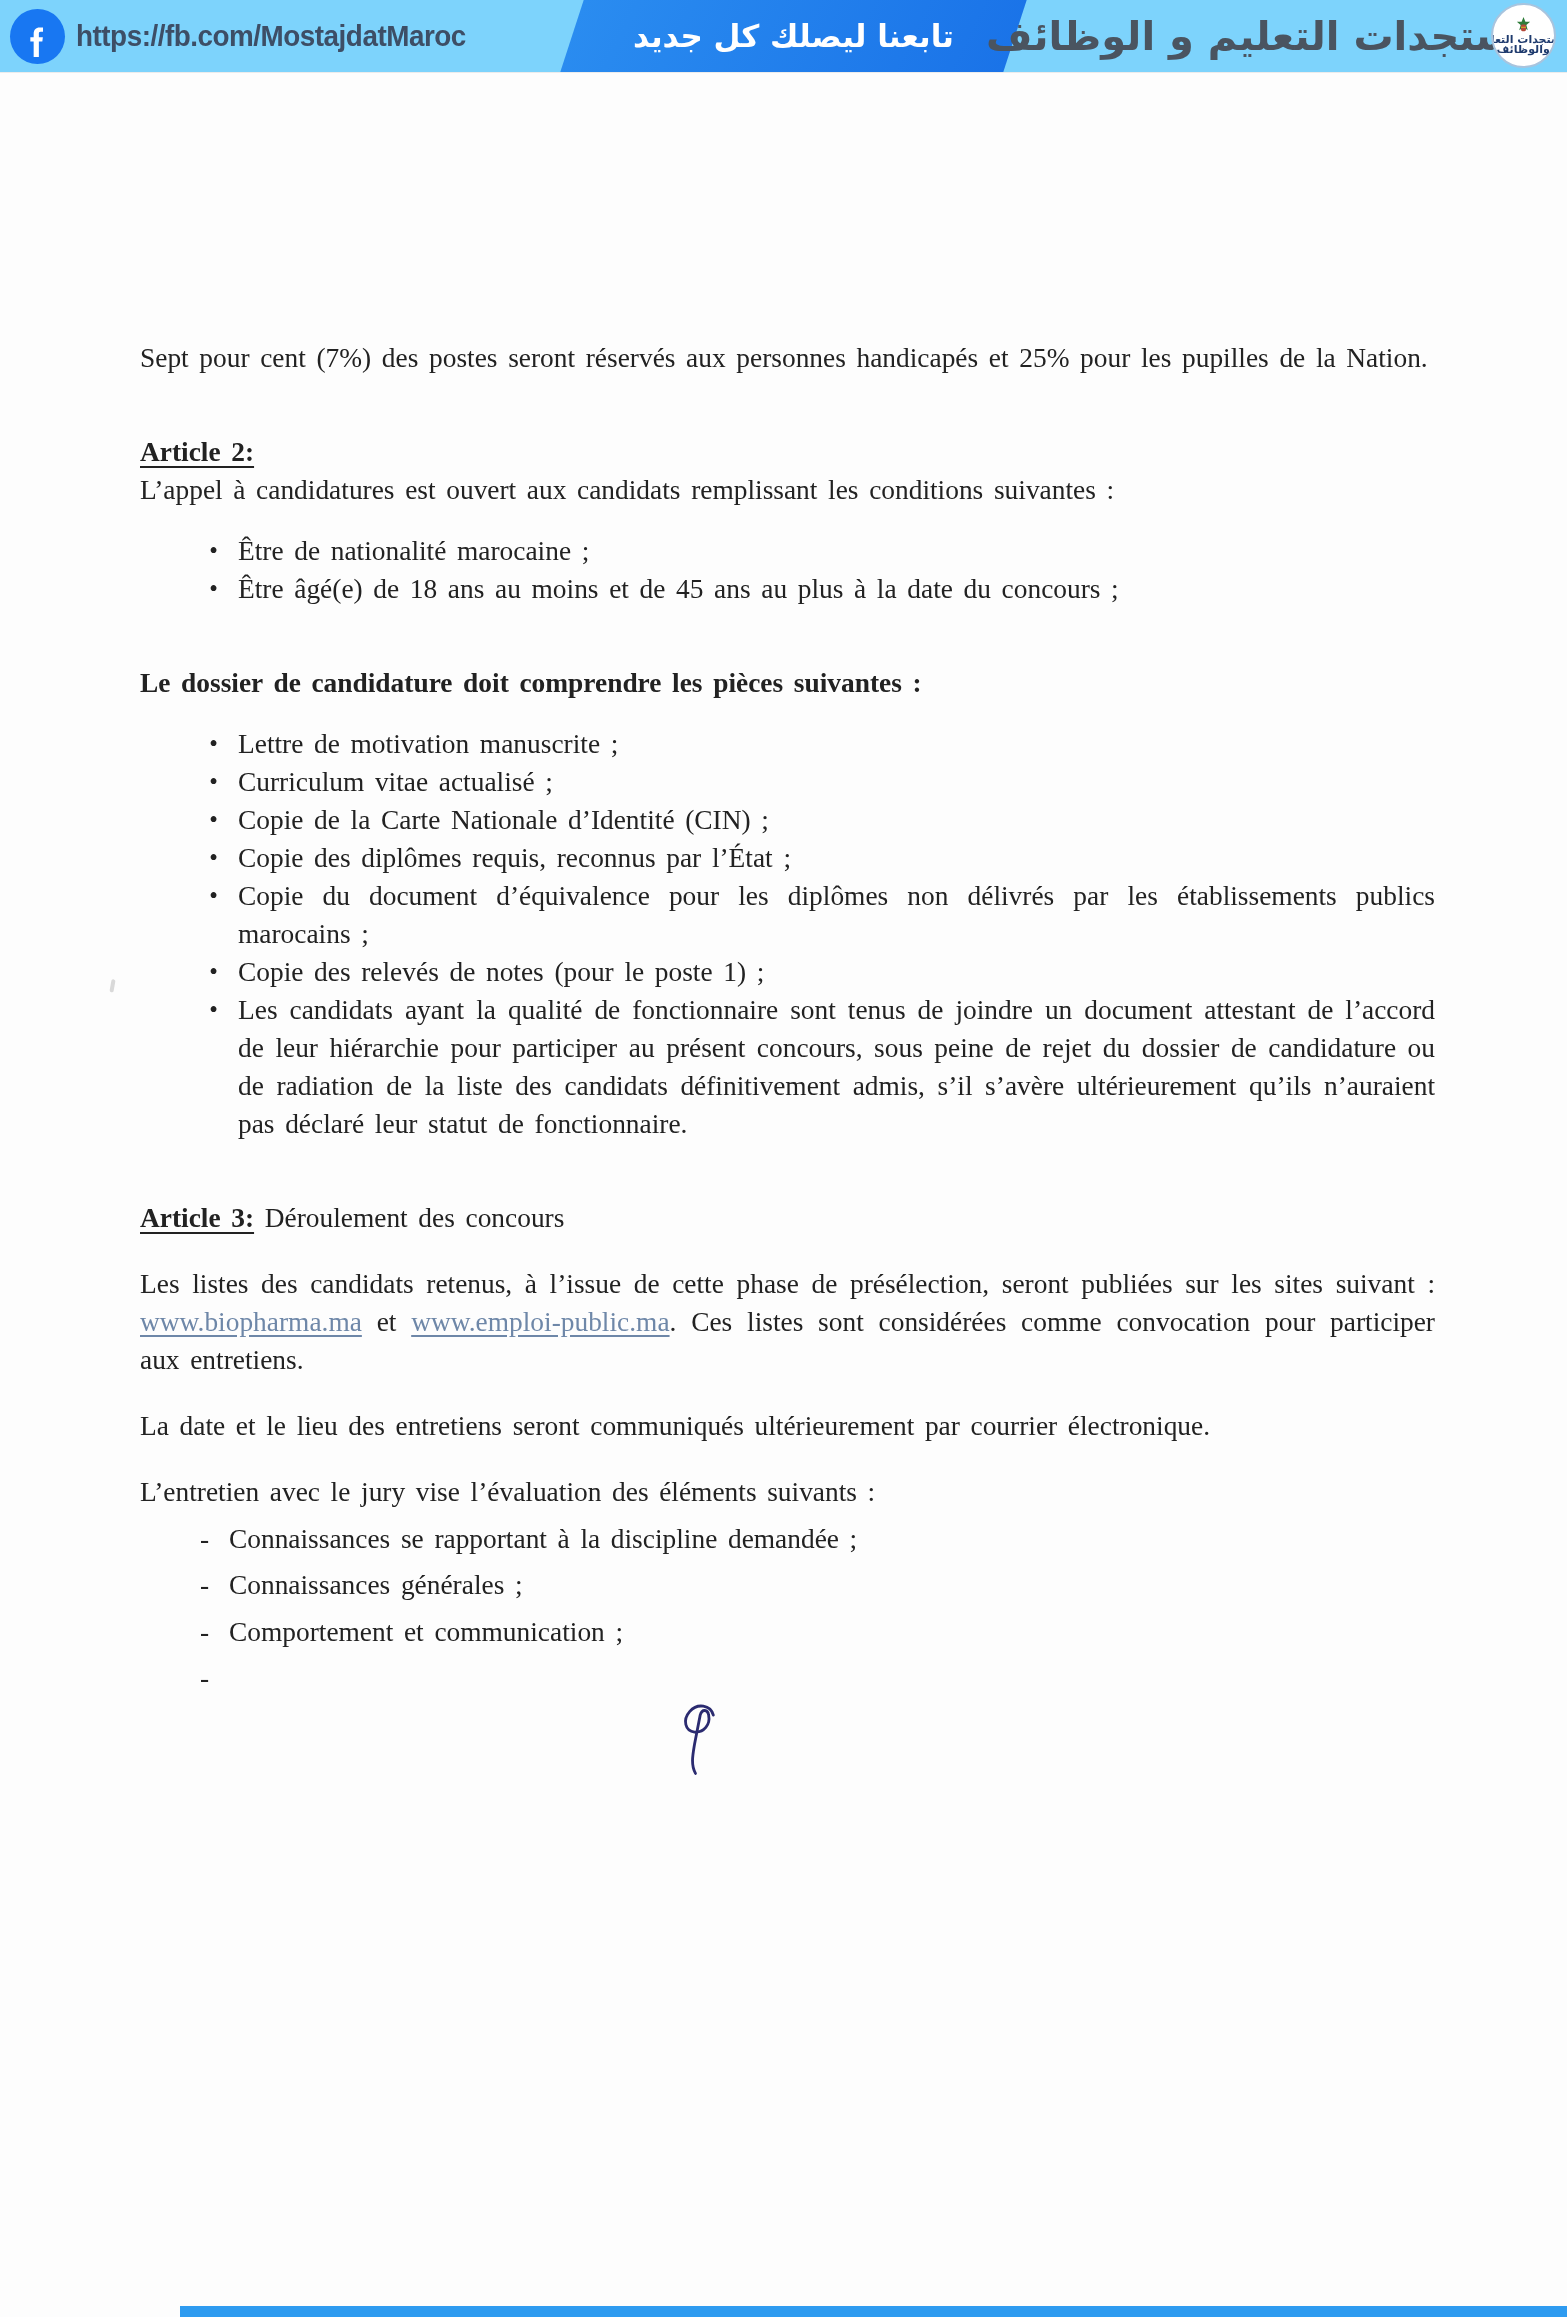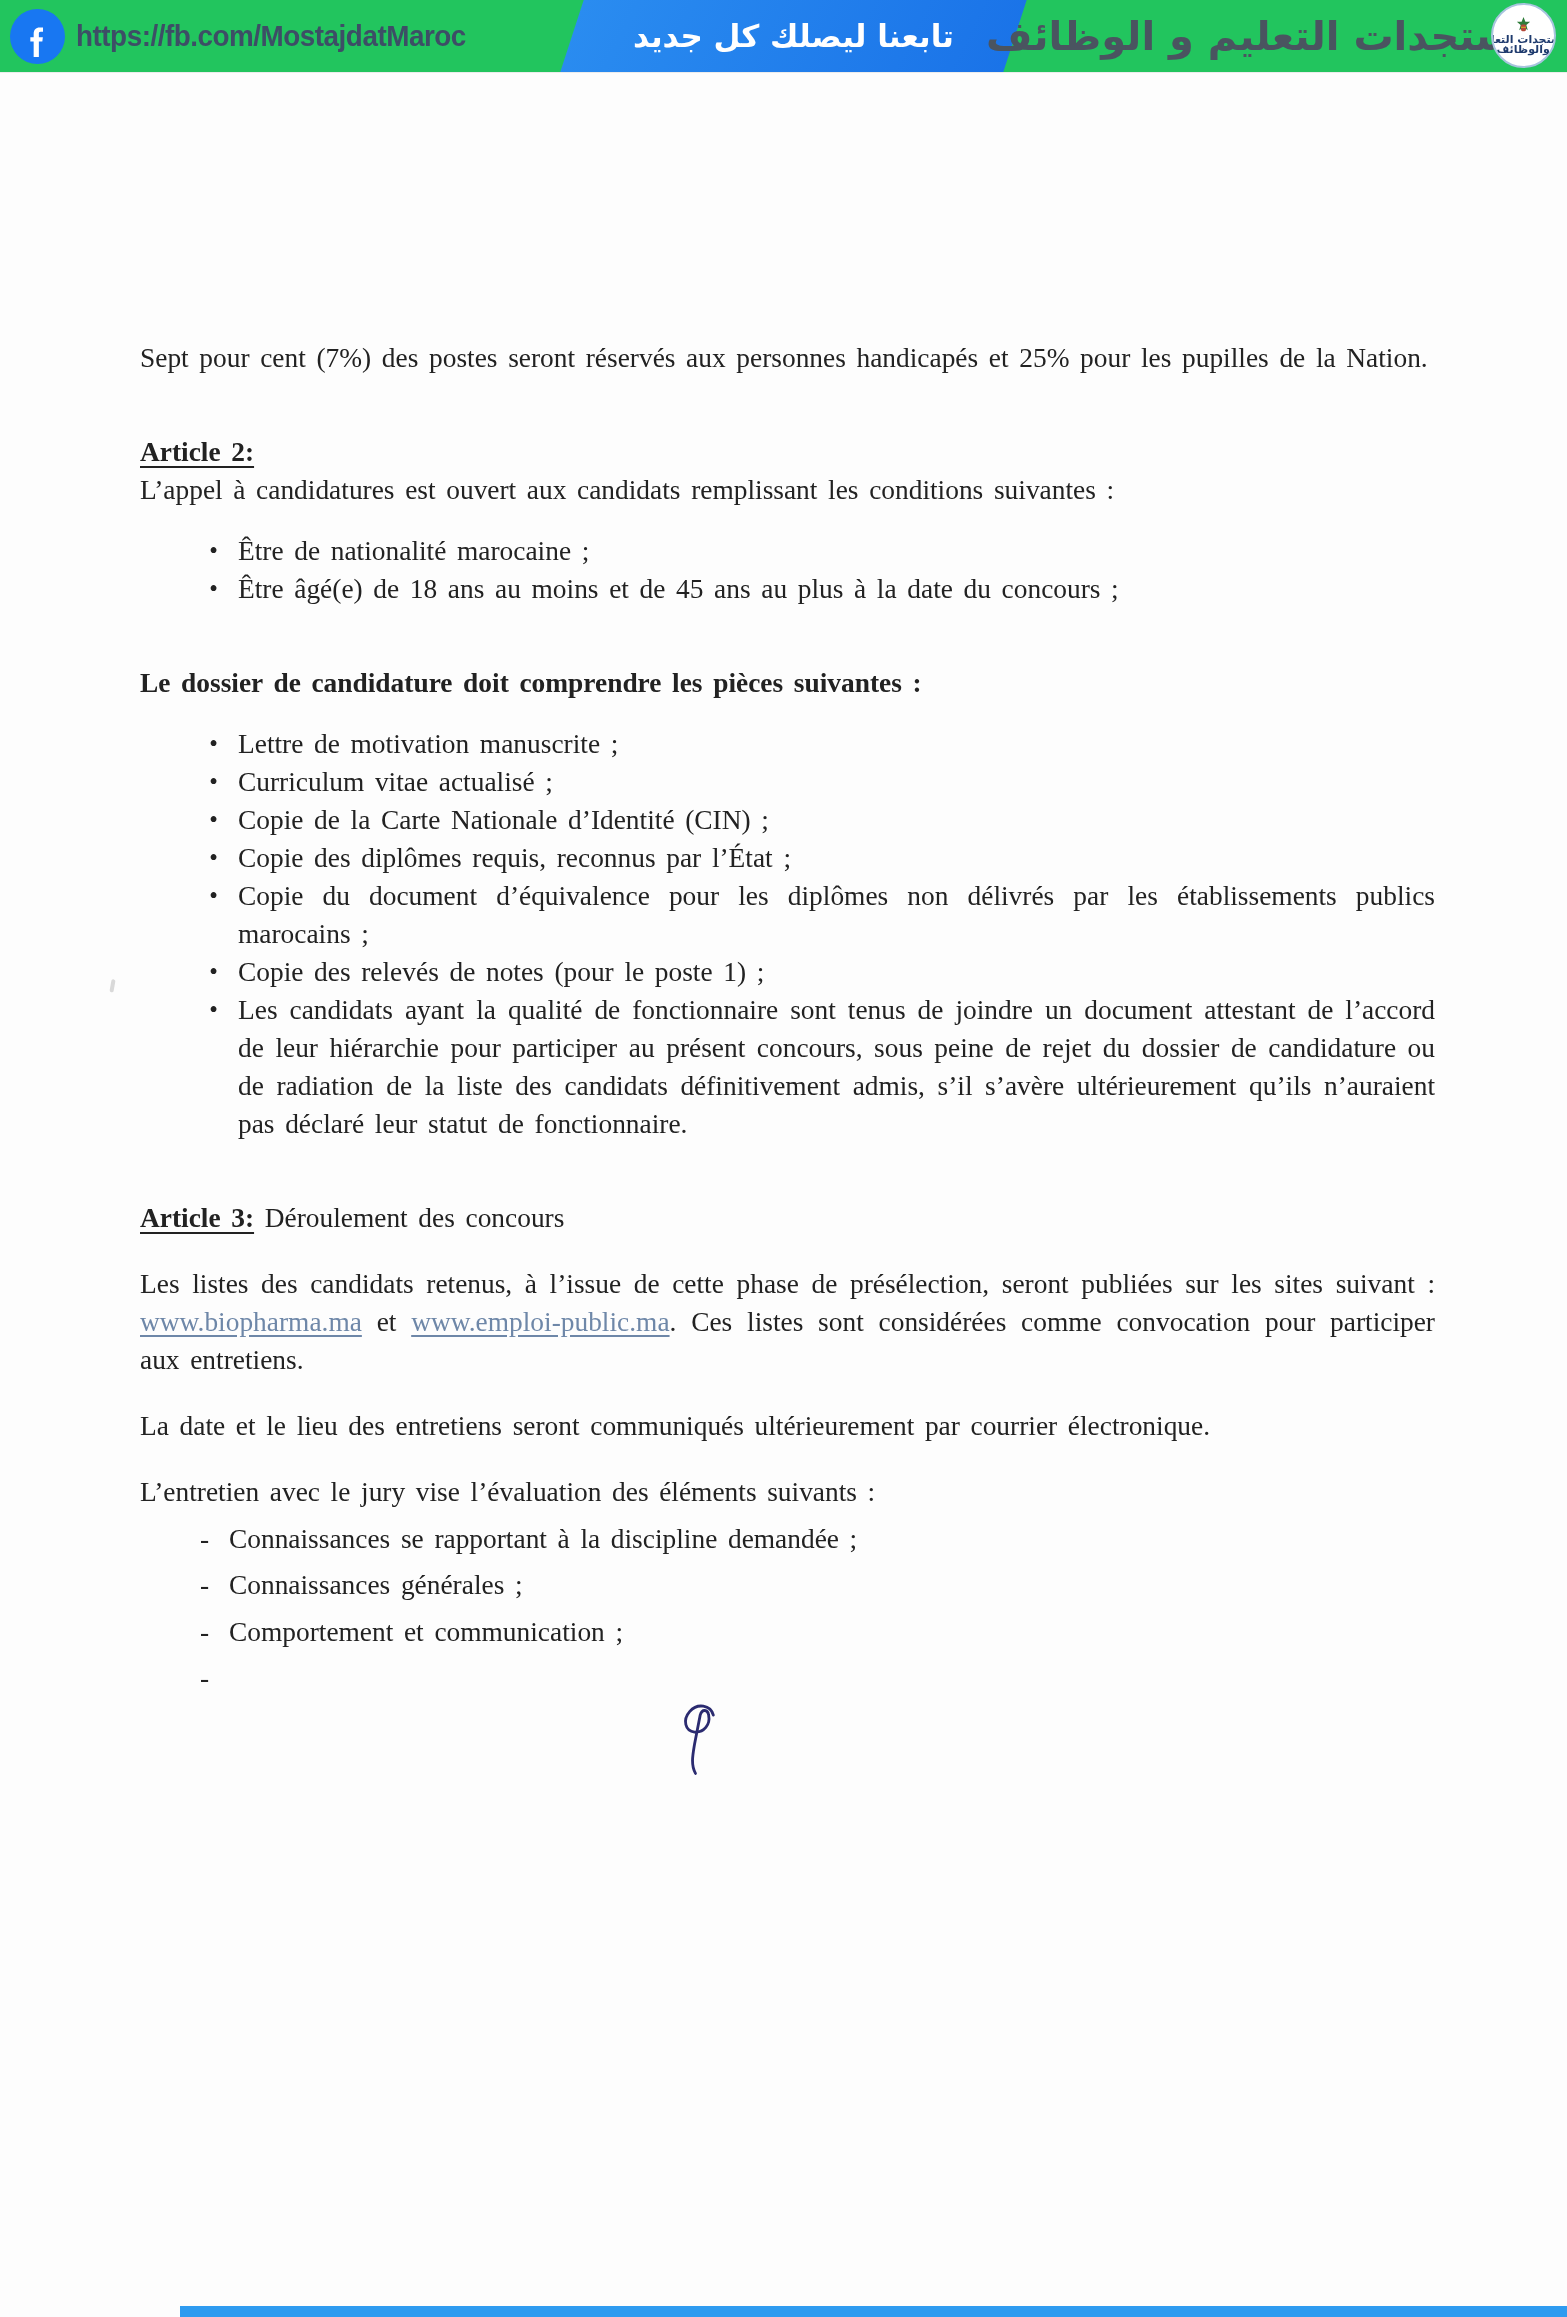--- a/index.html
+++ b/index.html
@@ -8,21 +8,21 @@
     position:relative;
     background:#fdfdfd;
     overflow:hidden;
     font-family:"Liberation Serif","DejaVu Serif",serif;
     color:var(--ink,#222);
   }
 
   
   .header-bar {
     position:absolute; top:0; left:0; width:1567px; height:72px;
-    background:#22c55e;
+    background:#7dd3fc;
     border-bottom:0.9px solid #ececec;
     z-index:5;
   }
   .fb-badge {
     position:absolute; left:9.5px; top:8.5px;
     width:55px; height:55px; border-radius:50%;
     background:var(--facebook-blue,#1877F2);
     display:flex; align-items:center; justify-content:center;
   }
   .fb-badge svg { width:32px; height:32px; display:block; margin-top:9.5px; }

